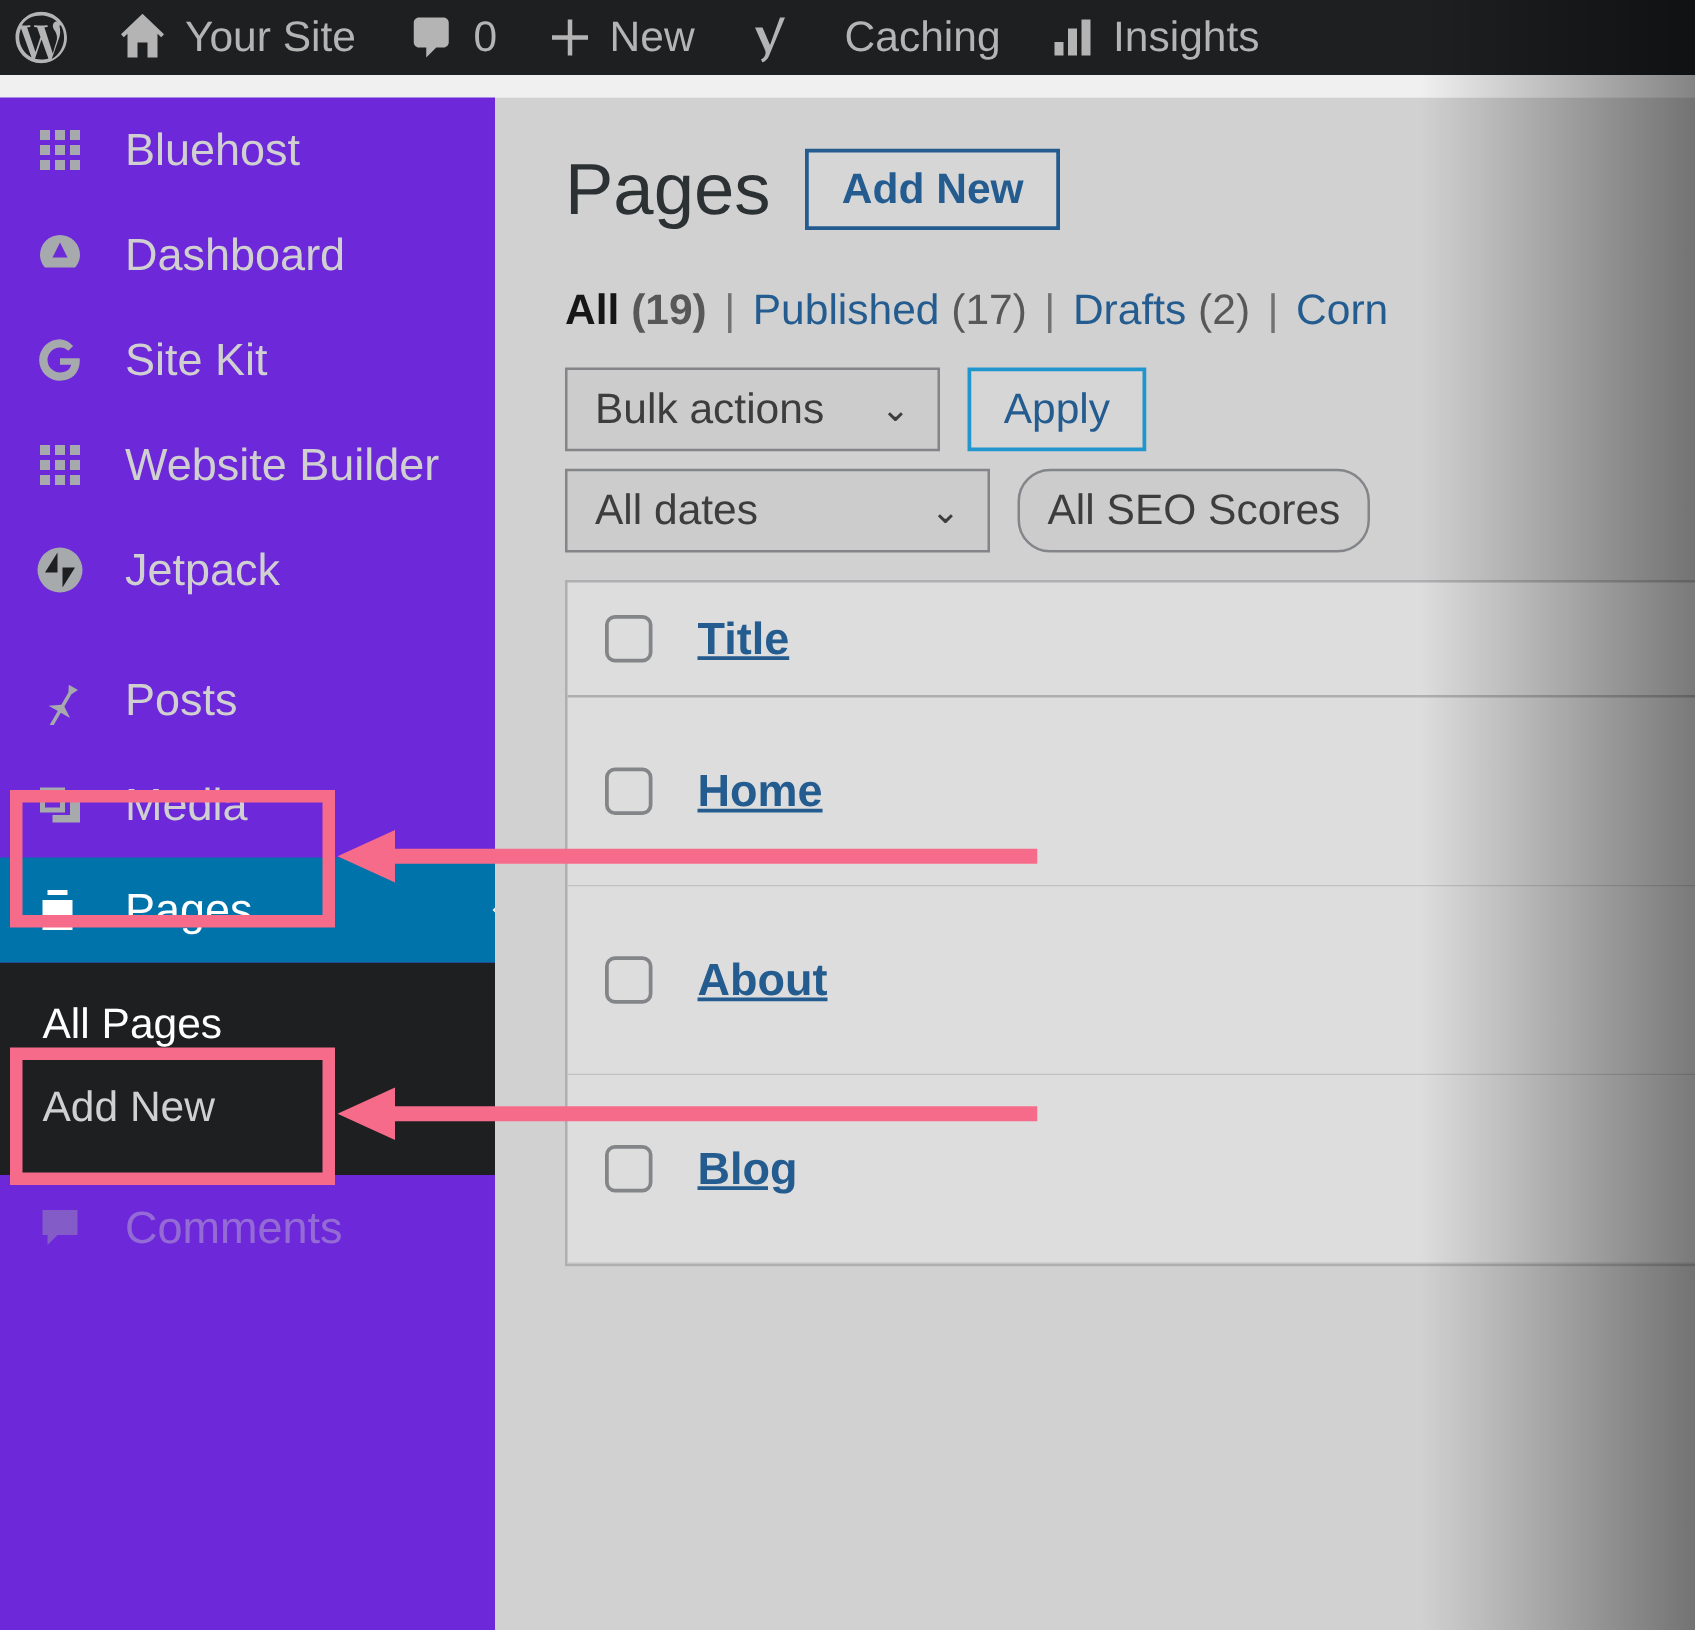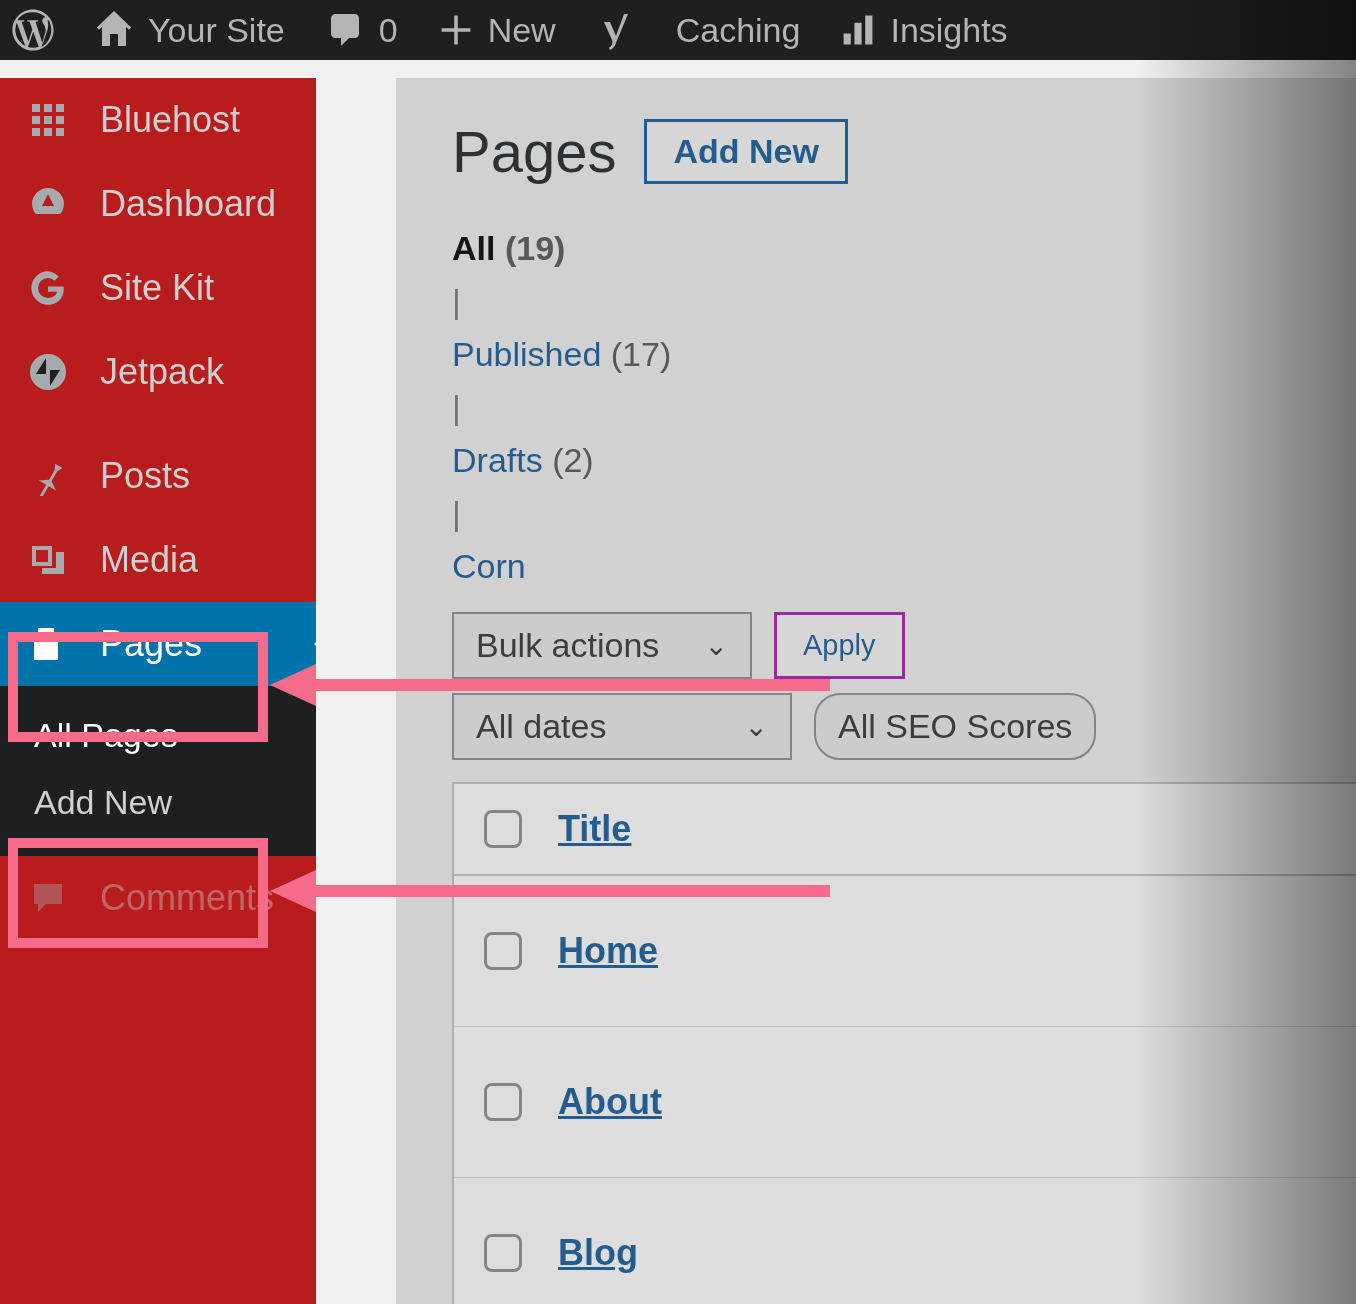--- a/index.html
+++ b/index.html
@@ -7,22 +7,22 @@
   
   .adminbar {
     position: absolute; top:0; left:0; right:0; height:60px;
     background:#1d1f21; color:#b4b4b4; display:flex; align-items:center;
     padding:0 12px; gap:40px; font-size:34px;
   }
   .adminbar .item { display:flex; align-items:center; gap:14px; color:#b4b4b4; cursor:pointer; }
   .adminbar svg { fill:#b4b4b4; }
   
   .sidebar {
-    position:absolute; top:78px; left:0; width:316px; bottom:0;
-    background:#b91c1c; color:#d0d0d0; font-size:36px;
+    position:absolute; top:78px; left:0; width:396px; bottom:0;
+    background:#6d28d9; color:#d0d0d0; font-size:36px;
     overflow:hidden;
   }
   .menu-item {
     display:flex; align-items:center; gap:30px;
     padding:20px 26px; color:#d0d0d0; cursor:pointer;
     position:relative;
   }
   .menu-item.current { background:#0073aa; color:#fff; }
   .menu-item.current::after{
     content:""; position:absolute; right:-14px; top:50%; transform:translateY(-50%);
@@ -43,35 +43,35 @@
     background:#f0f0f1; padding:40px 0 0 56px;
     overflow:hidden;
   }
   .overlay-dim { position:absolute; inset:0; background:rgba(100,100,100,0.22); pointer-events:none; }
   .page-head { display:flex; align-items:center; gap:28px; margin-bottom:44px; }
   .page-head h1 { font-size:58px; font-weight:500; color:#1d2327; }
   .btn-outline {
     border:3px solid #125a9c; color:#125a9c; background:#f6f7f7;
     padding:10px 26px; font-size:34px; font-weight:600; cursor:pointer;
   }
-  .filters { display:flex; gap:14px; font-size:34px; color:#1d2327; margin-bottom:26px; flex-wrap:wrap;flex-direction:column; }
+  .filters { display:flex; gap:14px; font-size:34px; color:#1d2327; margin-bottom:26px; flex-wrap:wrap; }
   .filters .sep { color:#777; }
   .filters a { color:#125a9c; cursor:pointer; }
   .filters .count { color:#555; }
   .filters .active { color:#000; font-weight:600; }
   .row-controls { display:flex; gap:22px; margin-bottom:14px; }
   .select {
     display:flex; align-items:center; justify-content:space-between;
     border:2px solid #8c8f94; background:#e9e9e9; color:#333;
     font-size:34px; padding:12px 22px; min-width:300px; cursor:pointer;
   }
   .select.wide { min-width:340px; }
   .select .chev { font-size:28px; color:#333; }
-  .apply-btn { border:3px solid #a21caf; color:#125a9c; background:#f6f7f7;
-    padding:4px 26px; font-size:29px; cursor:pointer; }
+  .apply-btn { border:3px solid #0ea5e9; color:#125a9c; background:#f6f7f7;
+    padding:4px 26px; font-size:34px; cursor:pointer; }
   .table {
     margin-top:22px; border:2px solid #c3c4c7; background:#fff; width:920px;
   }
   .table .thead { display:flex; align-items:center; gap:36px; padding:24px 30px; border-bottom:2px solid #c3c4c7; }
   .table .trow { display:flex; align-items:center; gap:36px; padding:54px 30px; border-bottom:1px solid #dcdcde; }
   .cb { width:38px; height:38px; border:3px solid #8c8f94; border-radius:8px; background:#fff; cursor:pointer; }
   .col-title { font-size:36px; color:#125a9c; font-weight:600;text-decoration:underline; }
   .thead .col-title { color:#125a9c; }
   
   .vignette { position:absolute; top:0; right:0; width:220px; height:100%;
@@ -142,20 +142,28 @@
 
   <div class="menu-item">
     <span class="icon">
       <svg width="40" height="40" viewBox="0 0 24 24">
           <path d="M21.35 11.1H12v3.2h5.35c-.5 2.4-2.6 3.7-5.35 3.7A6 6 0 1112 6a5.7 5.7 0 014 1.6l2.3-2.3A9.3 9.3 0 0012 2a10 10 0 100 20c5.7 0 9.5-4 9.5-9.6 0-.5 0-.9-.15-1.3z"></path>
         </svg>
     </span>
     <span>Site Kit</span>
   </div>
 
+  <div class="menu-item">
+    <span class="icon">
+      <svg width="40" height="40" viewBox="0 0 20 20">
+          <path d="M2 2h4v4H2zM8 2h4v4H8zM14 2h4v4h-4zM2 8h4v4H2zM8 8h4v4H8zM14 8h4v4h-4zM2 14h4v4H2zM8 14h4v4H8zM14 14h4v4h-4z"></path>
+        </svg>
+    </span>
+    <span>Website Builder</span>
+  </div>
 
   <div class="menu-item">
     <span class="icon">
       <svg width="40" height="40" viewBox="0 0 20 20">
           <circle cx="10" cy="10" r="9" fill="#a7aaad"></circle>
           <path fill="#1d1f21" d="M9 3v8H4zM11 17V9h5z"></path>
         </svg>
     </span>
     <span>Jetpack</span>
   </div>

